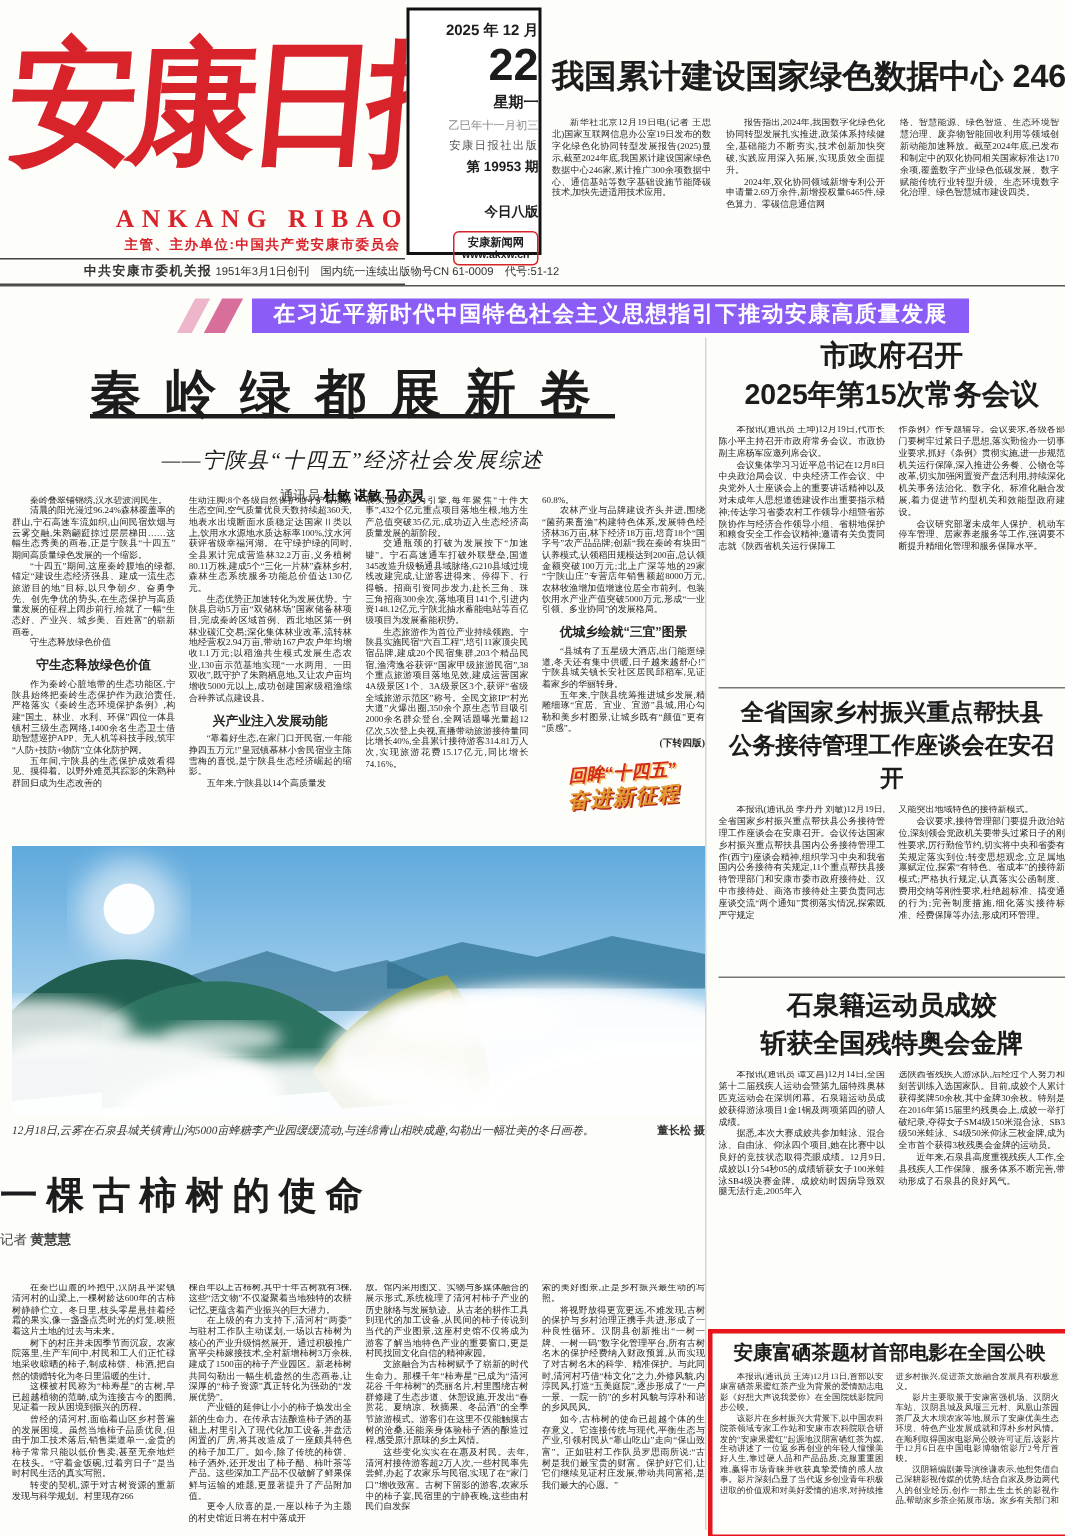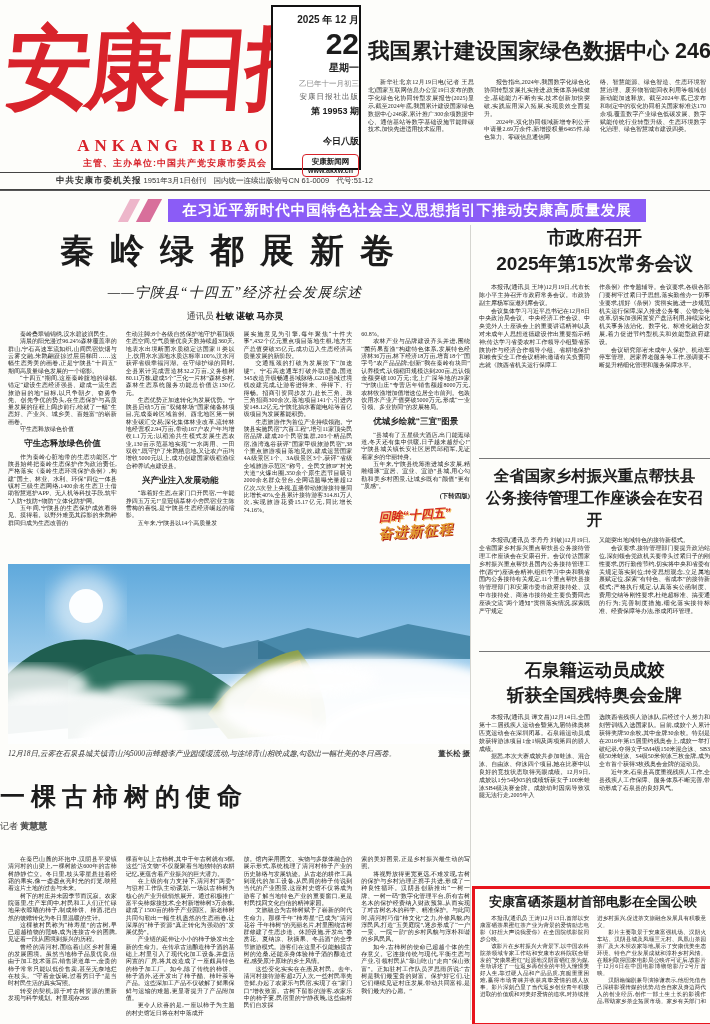--- a/index.html
+++ b/index.html
@@ -37,21 +37,21 @@
   .hr-full{position:absolute;left:0;top:190px;width:710px;border-top:1px solid #555;}
   
   .banner{position:absolute;left:128px;top:199px;width:478px;height:23px;background:#8b5cf6;
         color:#fff;font-weight:bold;font-size:14.5px;line-height:23px;text-align:center;letter-spacing:1px;
         font-family:"Liberation Sans",sans-serif;margin-left:40px;}
   .banner .s1,.banner .s2{position:absolute;top:0;height:23px;transform:skewX(-28deg);}
   .banner .s1{left:-26px;width:14px;background:#d86f9b;}
   .banner .s2{left:-44px;width:10px;background:#edb6ca;}
   
   .lead-head{position:absolute;left:0;top:228px;width:470px;text-align:center;}
-  .lead-head h1{margin:0;font-size:34px;font-weight:900;letter-spacing:16px;font-family:"Liberation Sans",sans-serif;}
+  .lead-head h1{margin:12px;font-size:34px;font-weight:900;letter-spacing:16px;font-family:"Liberation Sans",sans-serif;text-decoration:underline;}
   .lead-sub{margin-top:10px;font-size:14px;letter-spacing:1px;font-style:italic;text-align:center;}
   .lead-by{margin-top:8px;font-size:9px;color:#444;}
   .lead-by b{color:#111;}
   .lead-cols{position:absolute;left:8px;top:331px;width:462px;height:228px;display:flex;gap:9px;overflow:hidden;}
   .lcol{width:109px;font-size:6px;line-height:1.22;text-align:justify;color:#262626;overflow:hidden;}
   .col p{margin:0;text-indent:2em;}
   p.cont{text-indent:0;margin:0;}
   .subhead{font-size:8.5px;font-weight:900;text-align:center;margin:5px 0;font-family:"Liberation Sans",sans-serif;}
   .jump{text-align:right;font-weight:bold;font-size:6.5px;margin-top:2px;}
   .badge{margin-top:8px;transform:rotate(-4deg);text-align:center;font-family:"Liberation Sans",sans-serif;}

